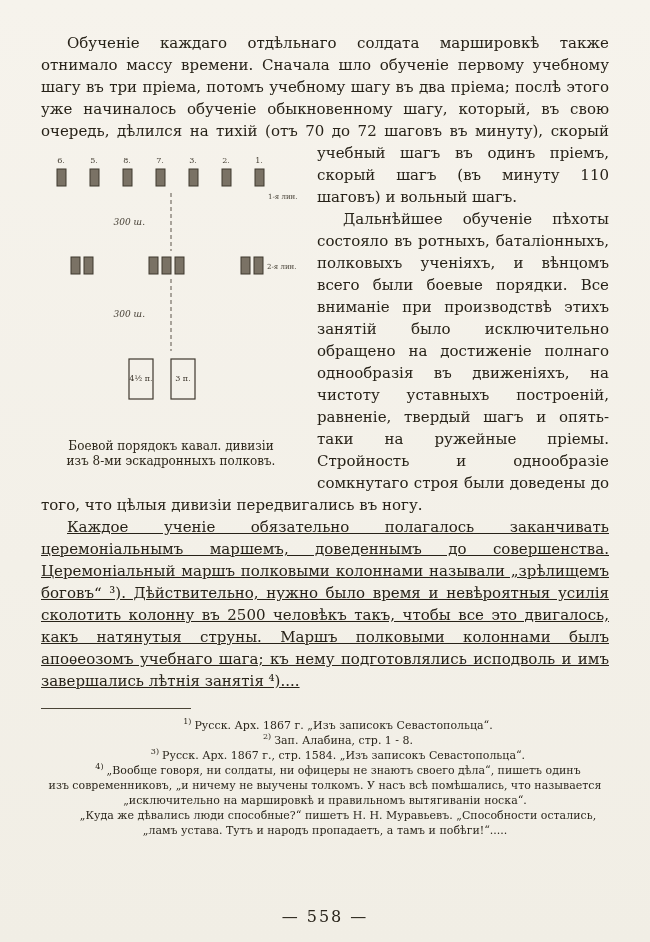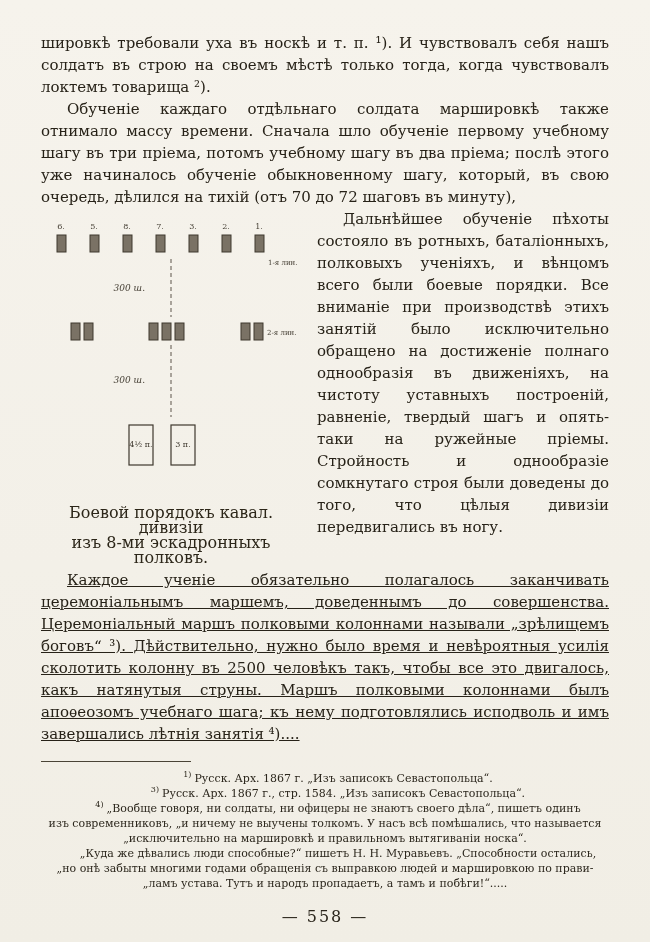--- a/index.html
+++ b/index.html
@@ -21,21 +21,21 @@
   .para.clear { clear: left; text-decoration: underline; }
 
   .figure-float {
     display: block; float: left;
     width: 260px;
     margin: 3px 16px 4px 0;
     text-indent: 0;
   }
   .fig-svg { display: block; width: 260px; height: 290px; }
   .caption { display: block; margin-top: 4px; text-align: center;
-             font-size: 16px; line-height: 15px; color: #2c2619; }
+             font-size: 12px; line-height: 15px; color: #2c2619; }
   .cap-line { display: block; }
 
   .underlined {
     text-decoration-thickness: 1.5px;
     text-underline-offset: 3px;
   }
 
   .footnotes { margin-top: 16px; font-size: 11px; line-height: 15px;
                text-align: center; color: #2b261c; }
   .fn-rule { width: 150px; border: 0; border-top: 1.2px solid #4a4436;
@@ -55,21 +55,20 @@
   .fdist { font: italic 9px "DejaVu Serif", serif; fill: #443e33; }
   .fres  { font: 8px "DejaVu Serif", serif; fill: #3e382e; }
 </style>
 </head>
 <body>
 
 <div class="page">
 
   <div class="main">
 
-    <div class="para no-indent">шировкѣ требовали уха въ носкѣ и т. п. ¹). И чувствовалъ себя нашъ солдатъ въ строю на своемъ мѣстѣ только тогда, когда чувствовалъ локтемъ товарища ²).</div>
 
     <div class="para">
       <span>Обученіе каждаго отдѣльнаго солдата маршировкѣ также отнимало массу времени. Сначала шло обученіе первому учебному шагу въ три пріема, потомъ учебному шагу въ два пріема; послѣ этого уже начиналось обученіе обыкновенному шагу, который, въ свою очередь, дѣлился на тихій (отъ 70 до 72 шаговъ въ минуту),</span>
 
       <span class="figure-float">
         <svg class="fig-svg" viewBox="0 0 260 290" xmlns="http://www.w3.org/2000/svg">
 
           <text class="fnum" x="20" y="18" text-anchor="middle">6.</text>
           <text class="fnum" x="53" y="18" text-anchor="middle">5.</text>
           <text class="fnum" x="86" y="18" text-anchor="middle">8.</text>
@@ -106,40 +105,41 @@
           <rect class="sq2" x="130" y="214" width="24" height="40"></rect>
           <text class="fres" x="100" y="236" text-anchor="middle">4½ п.</text>
           <text class="fres" x="142" y="236" text-anchor="middle">3 п.</text>
         </svg>
         <span class="caption">
           <span class="cap-line">Боевой порядокъ кавал. дивизіи</span>
           <span class="cap-line">изъ 8-ми эскадронныхъ полковъ.</span>
         </span>
       </span>
 
+      <span>скорый учебный шагъ въ одинъ пріемъ, скорый шагъ (въ минуту 110 шаговъ) и вольный шагъ.</span>
     </div>
 
     <div class="para">
       <span>Дальнѣйшее обученіе пѣхоты состояло въ ротныхъ, баталіонныхъ, полковыхъ ученіяхъ, и вѣнцомъ всего были боевые порядки. Все вниманіе при производствѣ этихъ занятій было исключительно обращено на достиженіе полнаго однообразія въ движеніяхъ, на чистоту уставныхъ построеній, равненіе, твердый шагъ и опять-таки на ружейные пріемы. Стройность и однообразіе сомкнутаго строя были доведены до того, </span><span class="underlined">что цѣлыя дивизіи передвигались въ ногу.</span>
     </div>
 
     <div class="para clear">Каждое ученіе обязательно полагалось заканчивать церемоніальнымъ маршемъ, доведеннымъ до совершенства. Церемоніальный маршъ полковыми колоннами называли „зрѣлищемъ боговъ“ ³). Дѣйствительно, нужно было время и невѣроятныя усилія сколотить колонну въ 2500 человѣкъ такъ, чтобы все это двигалось, какъ натянутыя струны. Маршъ полковыми колоннами былъ апоѳеозомъ учебнаго шага; къ нему подготовлялись исподволь и имъ завершались лѣтнія занятія ⁴)....</div>
   </div>
 
   <div class="footnotes">
     <hr class="fn-rule">
 
     <div class="fn indent"><sup class="fnm">1)</sup><span>Русск. Арх. 1867 г. „Изъ записокъ Севастопольца“.</span></div>
 
+    <div class="fn indent"><sup class="fnm">2)</sup><span>Зап. Алабина, стр. 1 - 8.</span></div>
 
     <div class="fn indent"><sup class="fnm">3)</sup><span>Русск. Арх. 1867 г., стр. 1584. „Изъ записокъ Севастопольца“.</span></div>
 
     <div class="fn indent"><sup class="fnm">4)</sup><span>„Вообще говоря, ни солдаты, ни офицеры не знаютъ своего дѣла“, пишетъ одинъ</span></div>
     <div class="fn">изъ современниковъ, „и ничему не выучены толкомъ. У насъ всѣ помѣшались, что называется</div>
     <div class="fn">„исключительно на маршировкѣ и правильномъ вытягиваніи носка“.</div>
 
     <div class="fn indent">„Куда же дѣвались люди способные?“ пишетъ Н. Н. Муравьевъ. „Способности остались,</div>
-    <div class="fn">„но онѣ забыты многими годами обращенія съ выправкою людей и маршировкою по прави-</div>
     <div class="fn">„ламъ устава. Тутъ и народъ пропадаетъ, а тамъ и побѣги!“.....</div>
   </div>
 
   <div class="footer">—  558  —</div>
 </div>
 
 </body></html>

